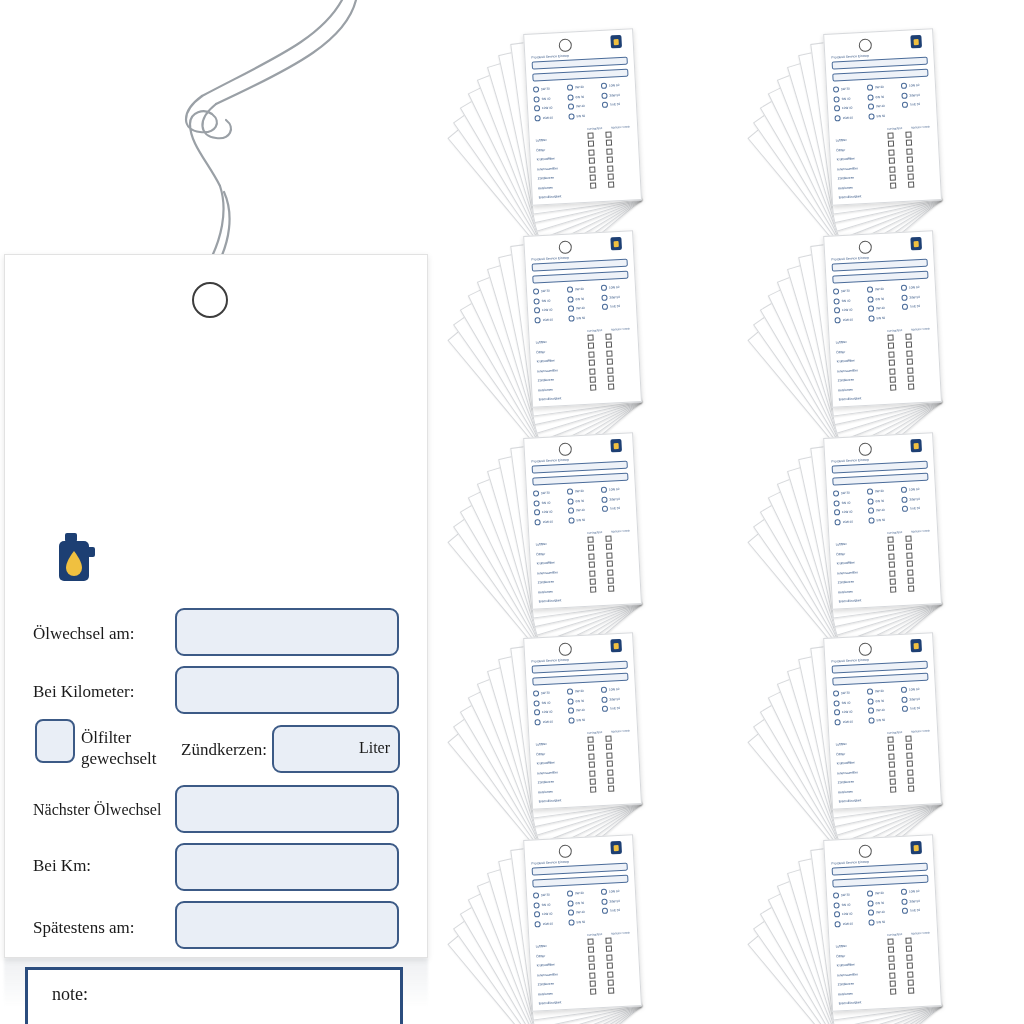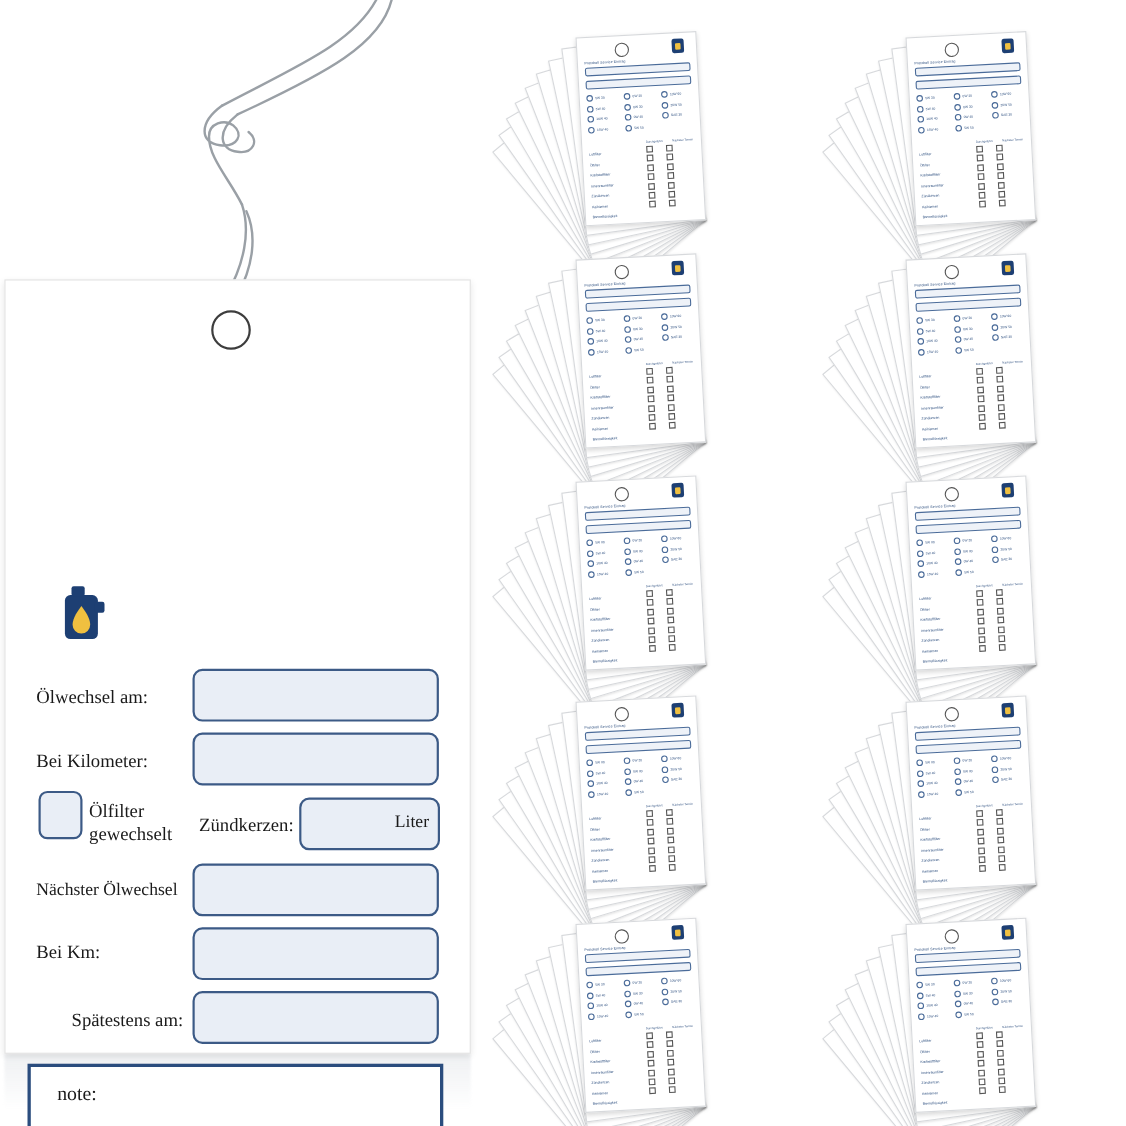--- a/index.html
+++ b/index.html
@@ -93,21 +93,21 @@
     border-radius: 9px;
     box-sizing: border-box;
     padding-left: 24px;
   }
 
   .lbl-olwechsel   { left: 28px; top: 369px; }
   .lbl-kilometer   { left: 28px; top: 427px; }
   .lbl-fullmenge   { left: 176px; top: 485px; }
   .lbl-naechster   { left: 28px; top: 546px; font-size: 16px; }
   .lbl-beikm       { left: 28px; top: 601px; }
-  .lbl-spaetestens { left: 28px; top: 663px; margin-left: 32px; }
+  .lbl-spaetestens { left: 28px; top: 663px; }
   .lbl-olfilter    { left: 76px; top: 472px; line-height: 1.25; font-size: 16px; }
 
   .fld-olwechsel   { position: absolute; left: 170px; top: 353px; width: 224px; height: 48px; }
   .fld-kilometer   { position: absolute; left: 170px; top: 411px; width: 224px; height: 48px; }
   .fld-fullmenge   { position: absolute; left: 267px; top: 470px; width: 128px; height: 48px; }
   .fld-naechster   { position: absolute; left: 170px; top: 530px; width: 224px; height: 48px; }
   .fld-beikm       { position: absolute; left: 170px; top: 588px; width: 224px; height: 48px; }
   .fld-spaetestens { position: absolute; left: 170px; top: 646px; width: 224px; height: 48px; }
 
   .liter-text {

